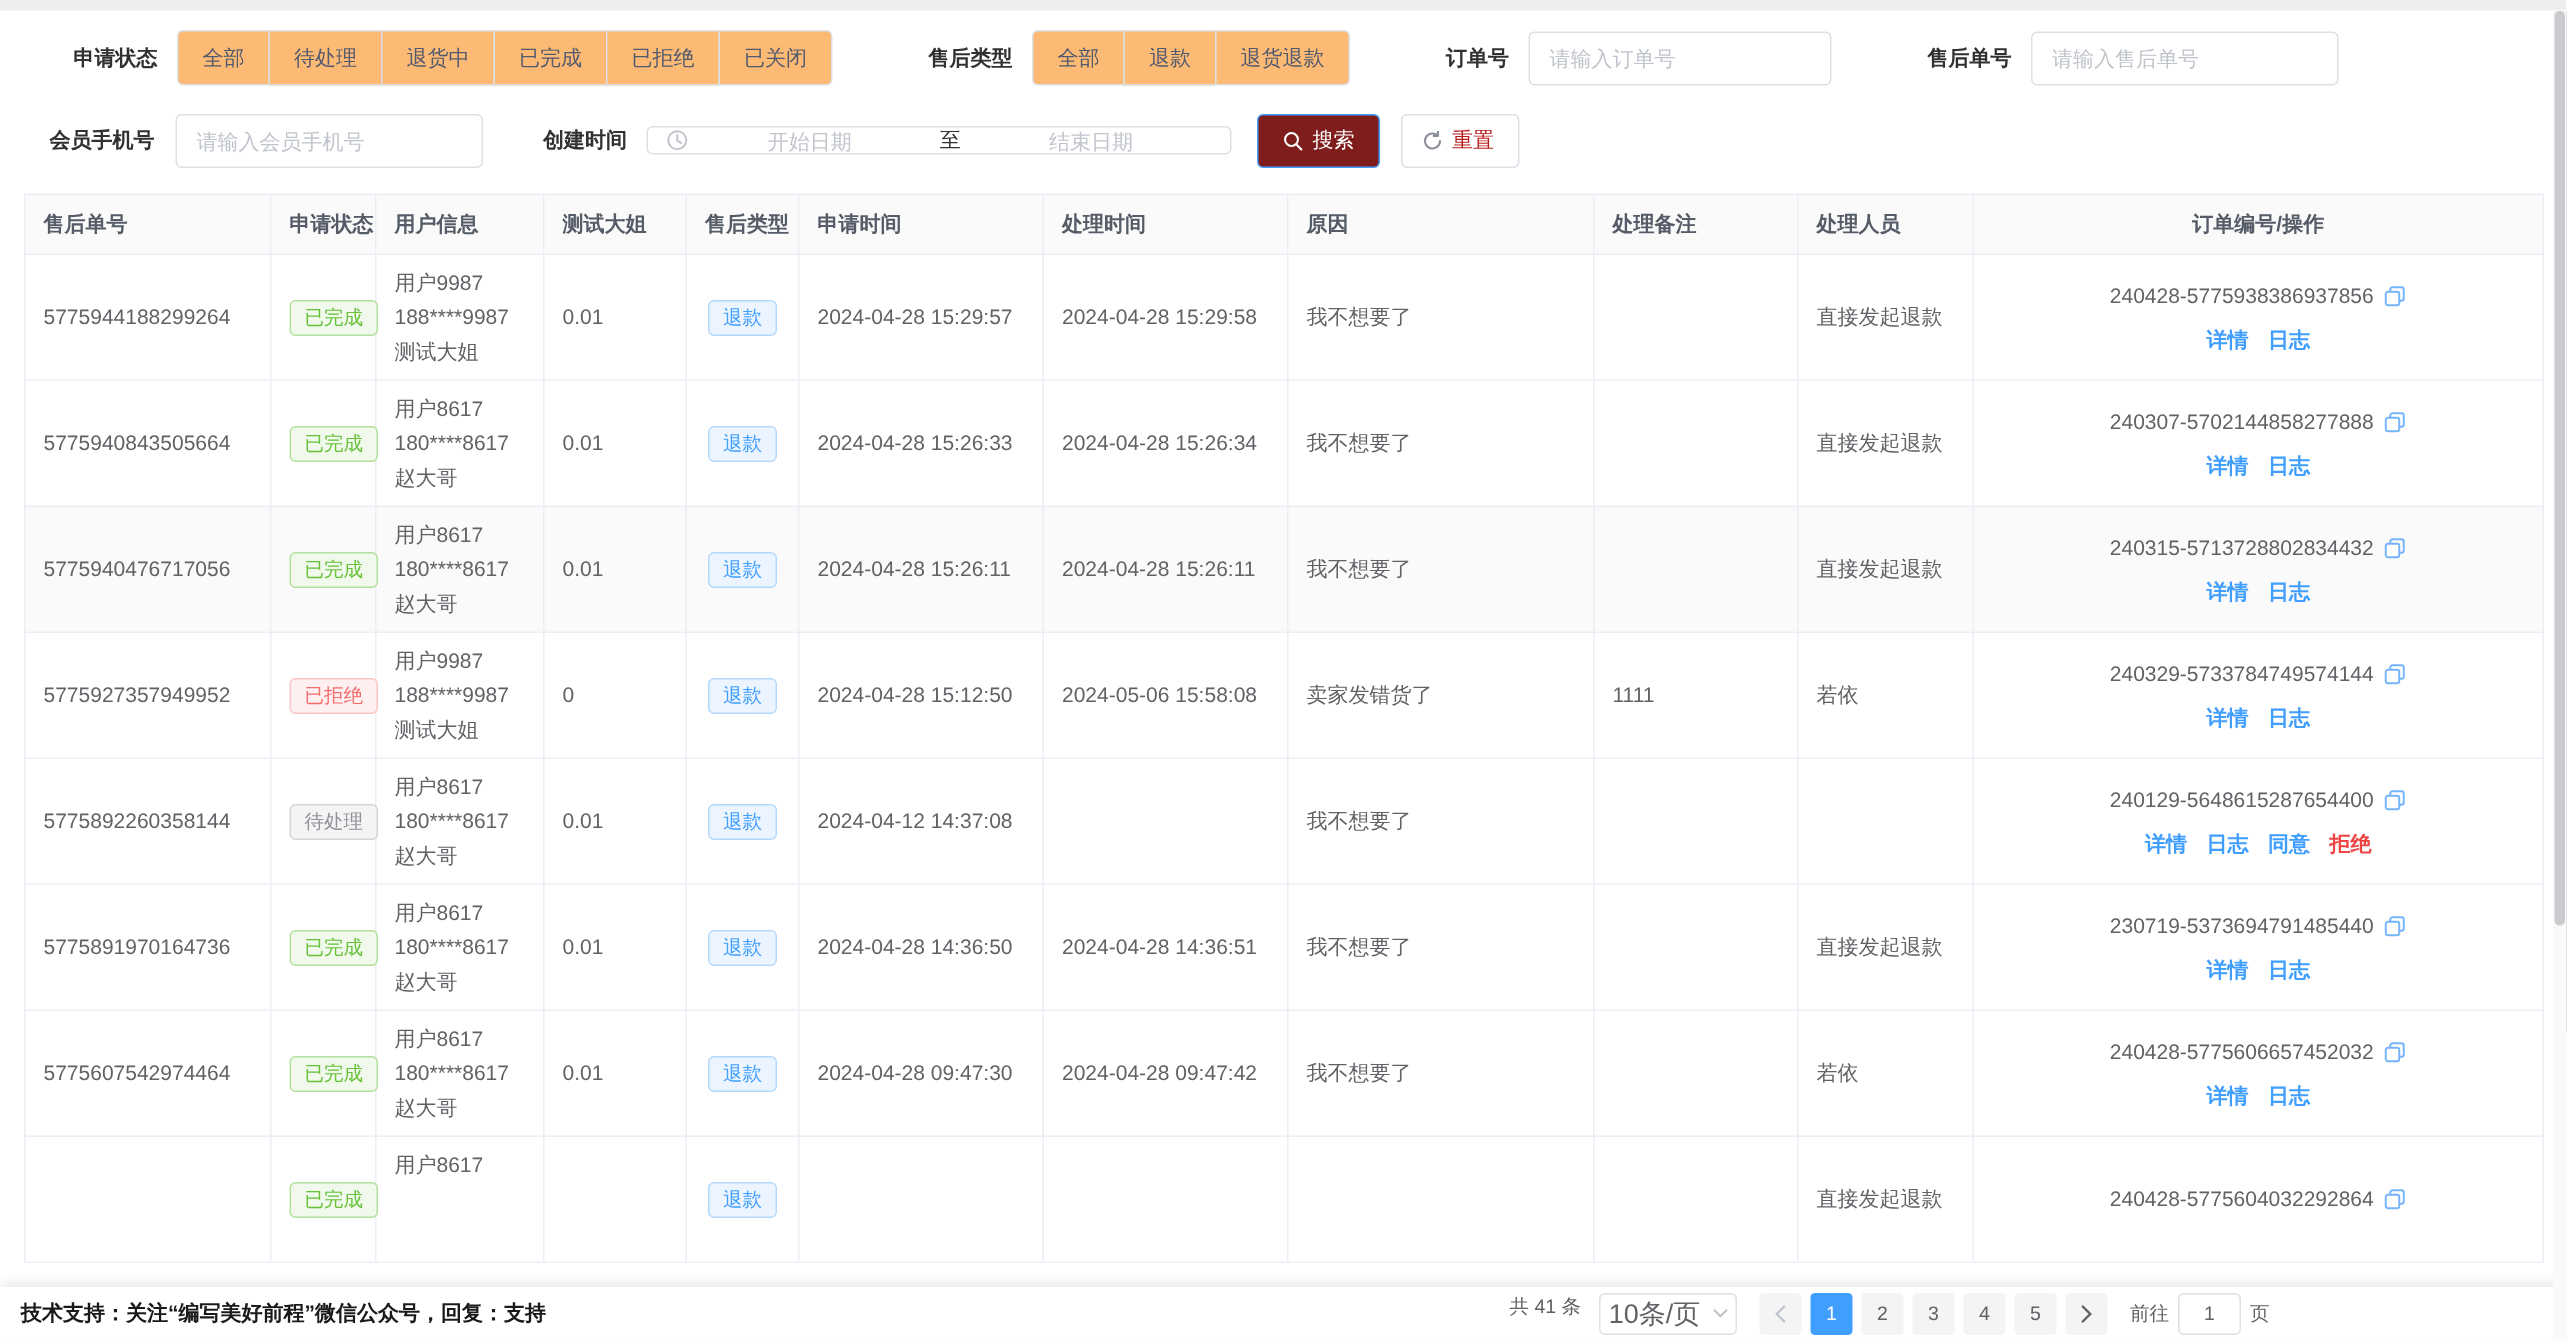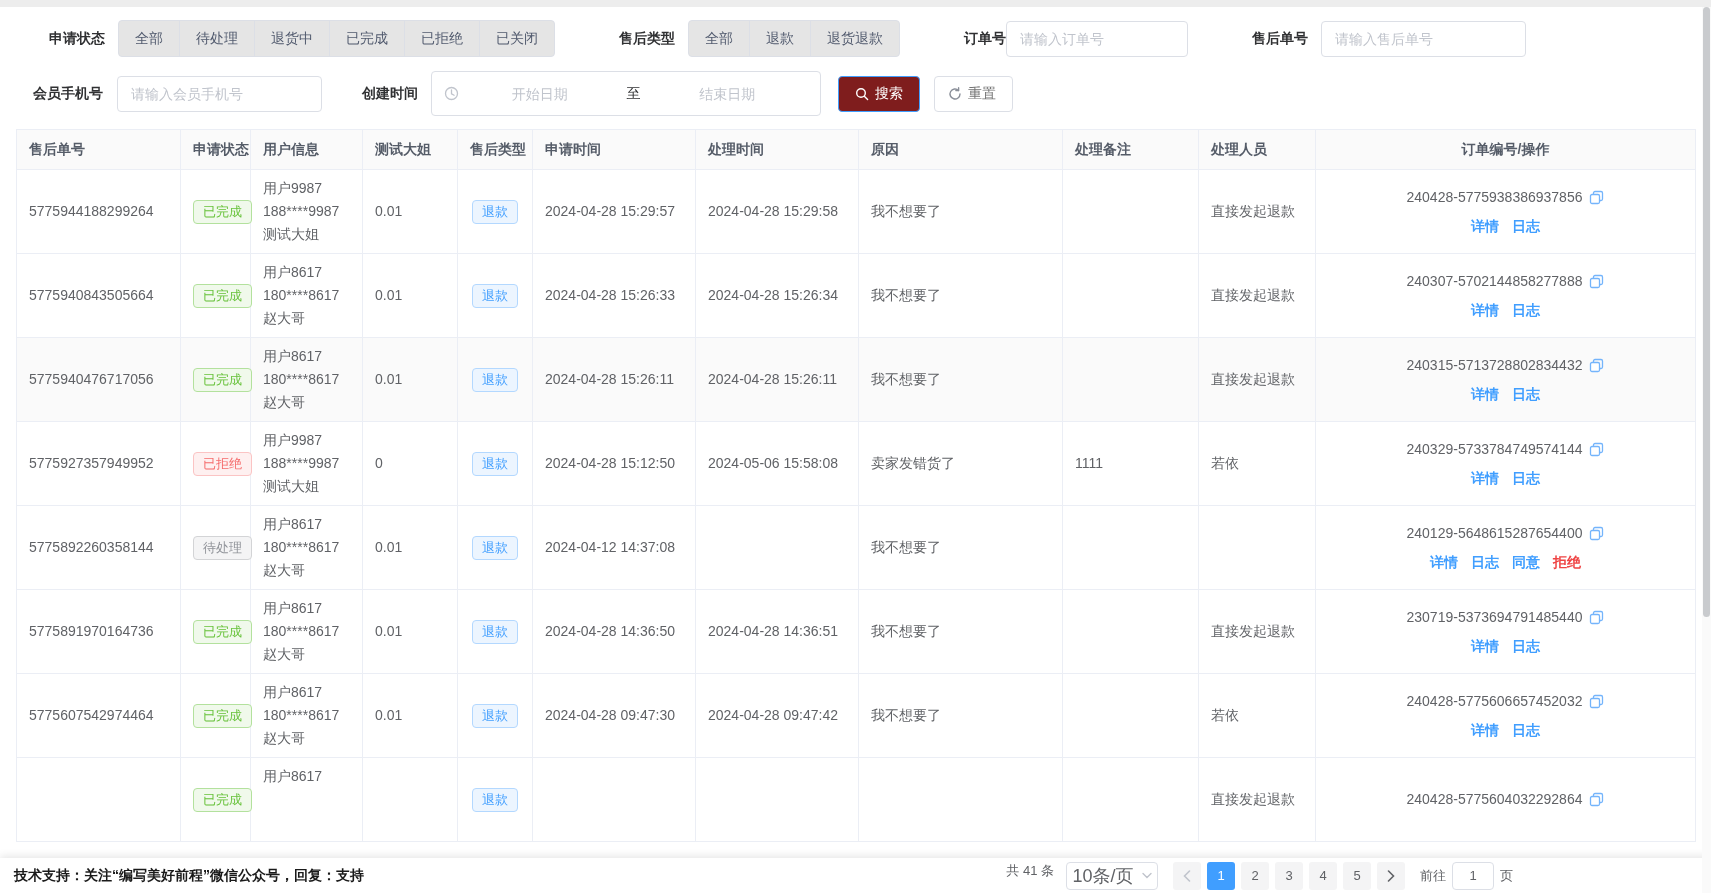--- a/index.html
+++ b/index.html
@@ -7,42 +7,42 @@
     font-family:"Liberation Sans","DejaVu Sans",sans-serif; color:#606266; }
   .top-strip { height:7px; background:#ededed; }
 
   
   .filters { padding-top:13px; }
   .frow { display:flex; align-items:center; height:37px; }
   .frow1 { margin-left:49px; }
   .frow2 { margin-left:33px; margin-top:18px; }
   .flabel { font-weight:bold; color:#303133; font-size:14px; white-space:nowrap; }
   .btn-group { display:inline-flex; margin-left:13px; }
-  .btn-group button { background:#e5e5e5; border:1px solid #dcdfe6; height:37px; padding:0 16px;
+  .btn-group button { background:#fdba74; border:1px solid #dcdfe6; height:37px; padding:0 16px;
     font-size:14px; color:#515a6e; margin-left:-1px; cursor:pointer;
     font-family:inherit; white-space:nowrap; }
   .btn-group button:first-child { border-radius:4px 0 0 4px; margin-left:0; }
   .btn-group button:last-child  { border-radius:0 4px 4px 0; }
   .txt-input { height:36px; border:1px solid #dcdfe6; border-radius:4px; padding:0 13px;
     font-size:14px; color:#606266; font-family:inherit; outline:none; }
   .txt-input::placeholder { color:#c0c4cc; }
   .gap-label { margin-left:64px; }
-  .in-order { width:182px; }
+  .in-order { width:202px; margin-left:13px; }
   .in-service { width:205px; margin-left:13px; }
   .in-phone { width:205px; margin-left:14px; }
-  .date-range { display:flex; align-items:center; height:45px; width:390px; margin-left:13px;
+  .date-range { display:flex; align-items:center; height:19px; width:390px; margin-left:13px;
     border:1px solid #dcdfe6; border-radius:4px; padding:4px 12px; }
   .date-range .dr-input { border:none; outline:none; flex:1; text-align:center; font-size:14px;
     font-family:inherit; color:#606266; width:120px; }
   .date-range .dr-input::placeholder { color:#c0c4cc; }
   .dr-sep { color:#303133; font-size:14px; padding:0 6px; }
   .btn { height:36px; border-radius:4px; font-size:14px; display:inline-flex; align-items:center;
     gap:6px; padding:0 16px; cursor:pointer; font-family:inherit; }
   .btn-primary { background:#7f1d1d; border:1px solid #409eff; color:#fff; margin-left:17px; }
-  .btn-plain { background:#fff; border:1px solid #dcdfe6; color:#737373; margin-left:14px;padding-left:13px; }
+  .btn-plain { background:#fff; border:1px solid #dcdfe6; color:#b91c1c; margin-left:14px;padding-left:13px; }
 
   
   .table-wrap { margin:17px 16px 0 16px; }
   table { border-collapse:collapse; table-layout:fixed; width:1679px; font-size:14px; }
   th,td { border:1px solid #ebeef5; padding:6px 12px; }
   th { background:#fafafa; height:40px; text-align:left; font-weight:bold; color:#555c68;
     white-space:nowrap; overflow:hidden; }
   td { height:84px; vertical-align:middle; color:#606266; line-height:23px;
     word-break:break-all; }
   tr.stripe td { background:#fafafa; }

